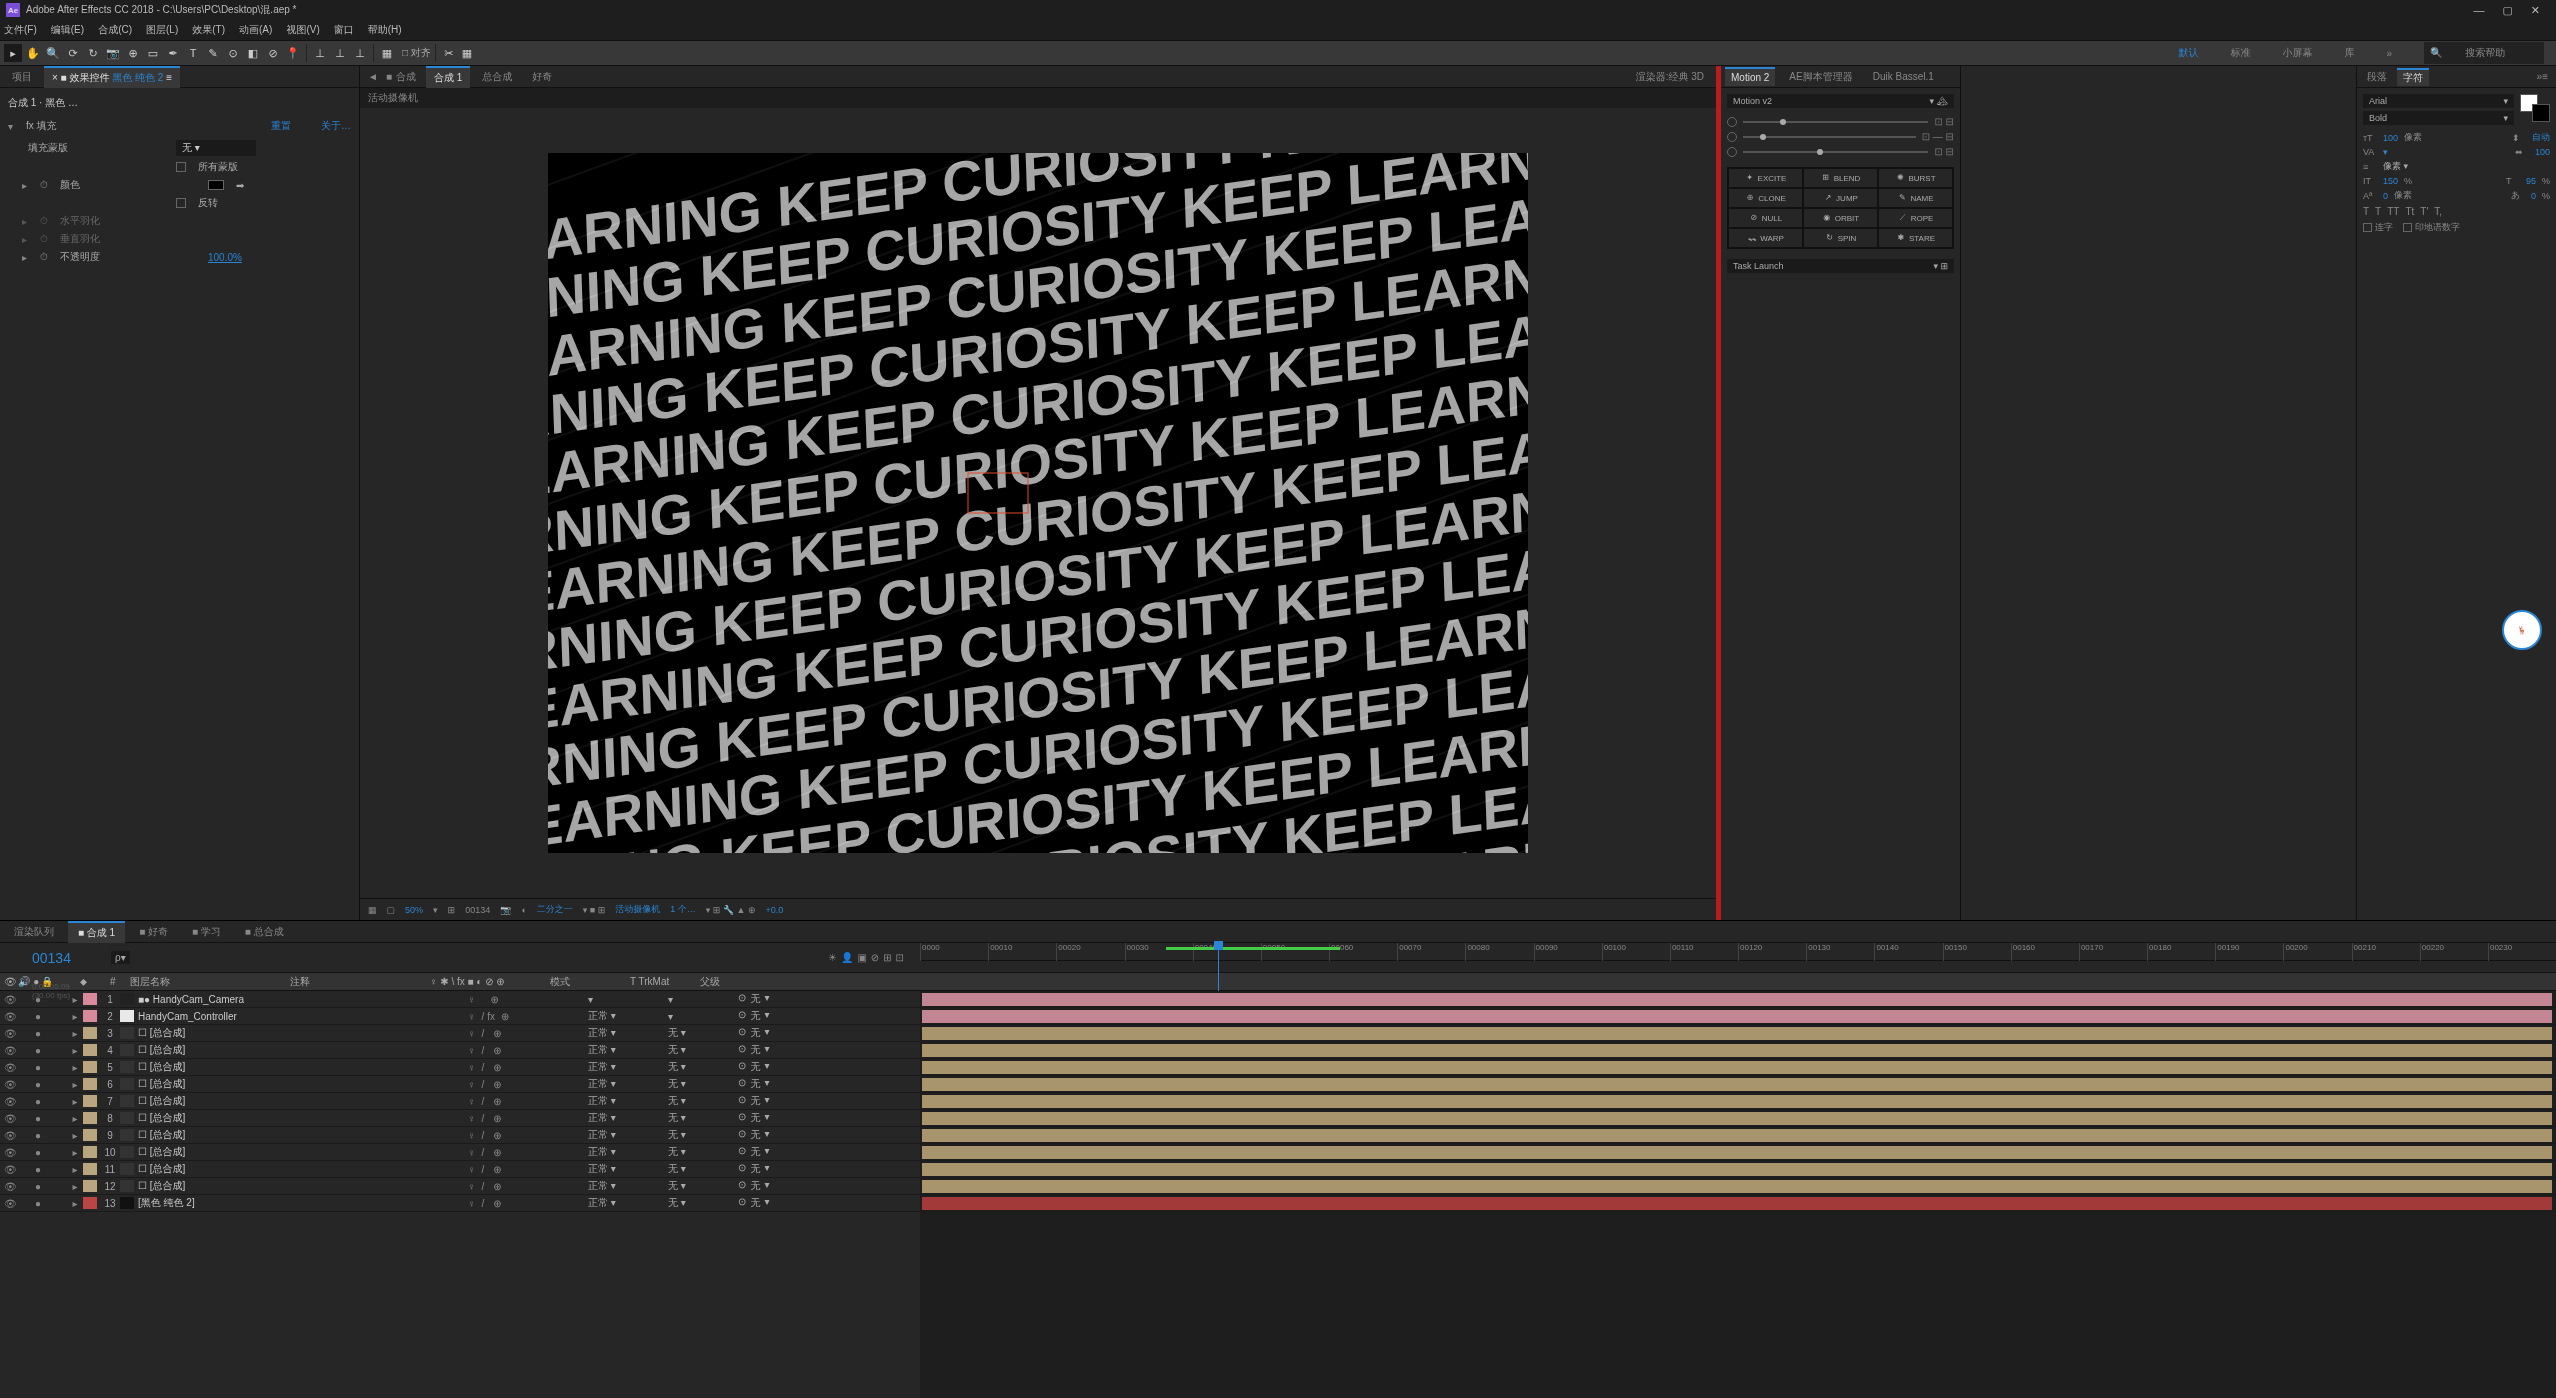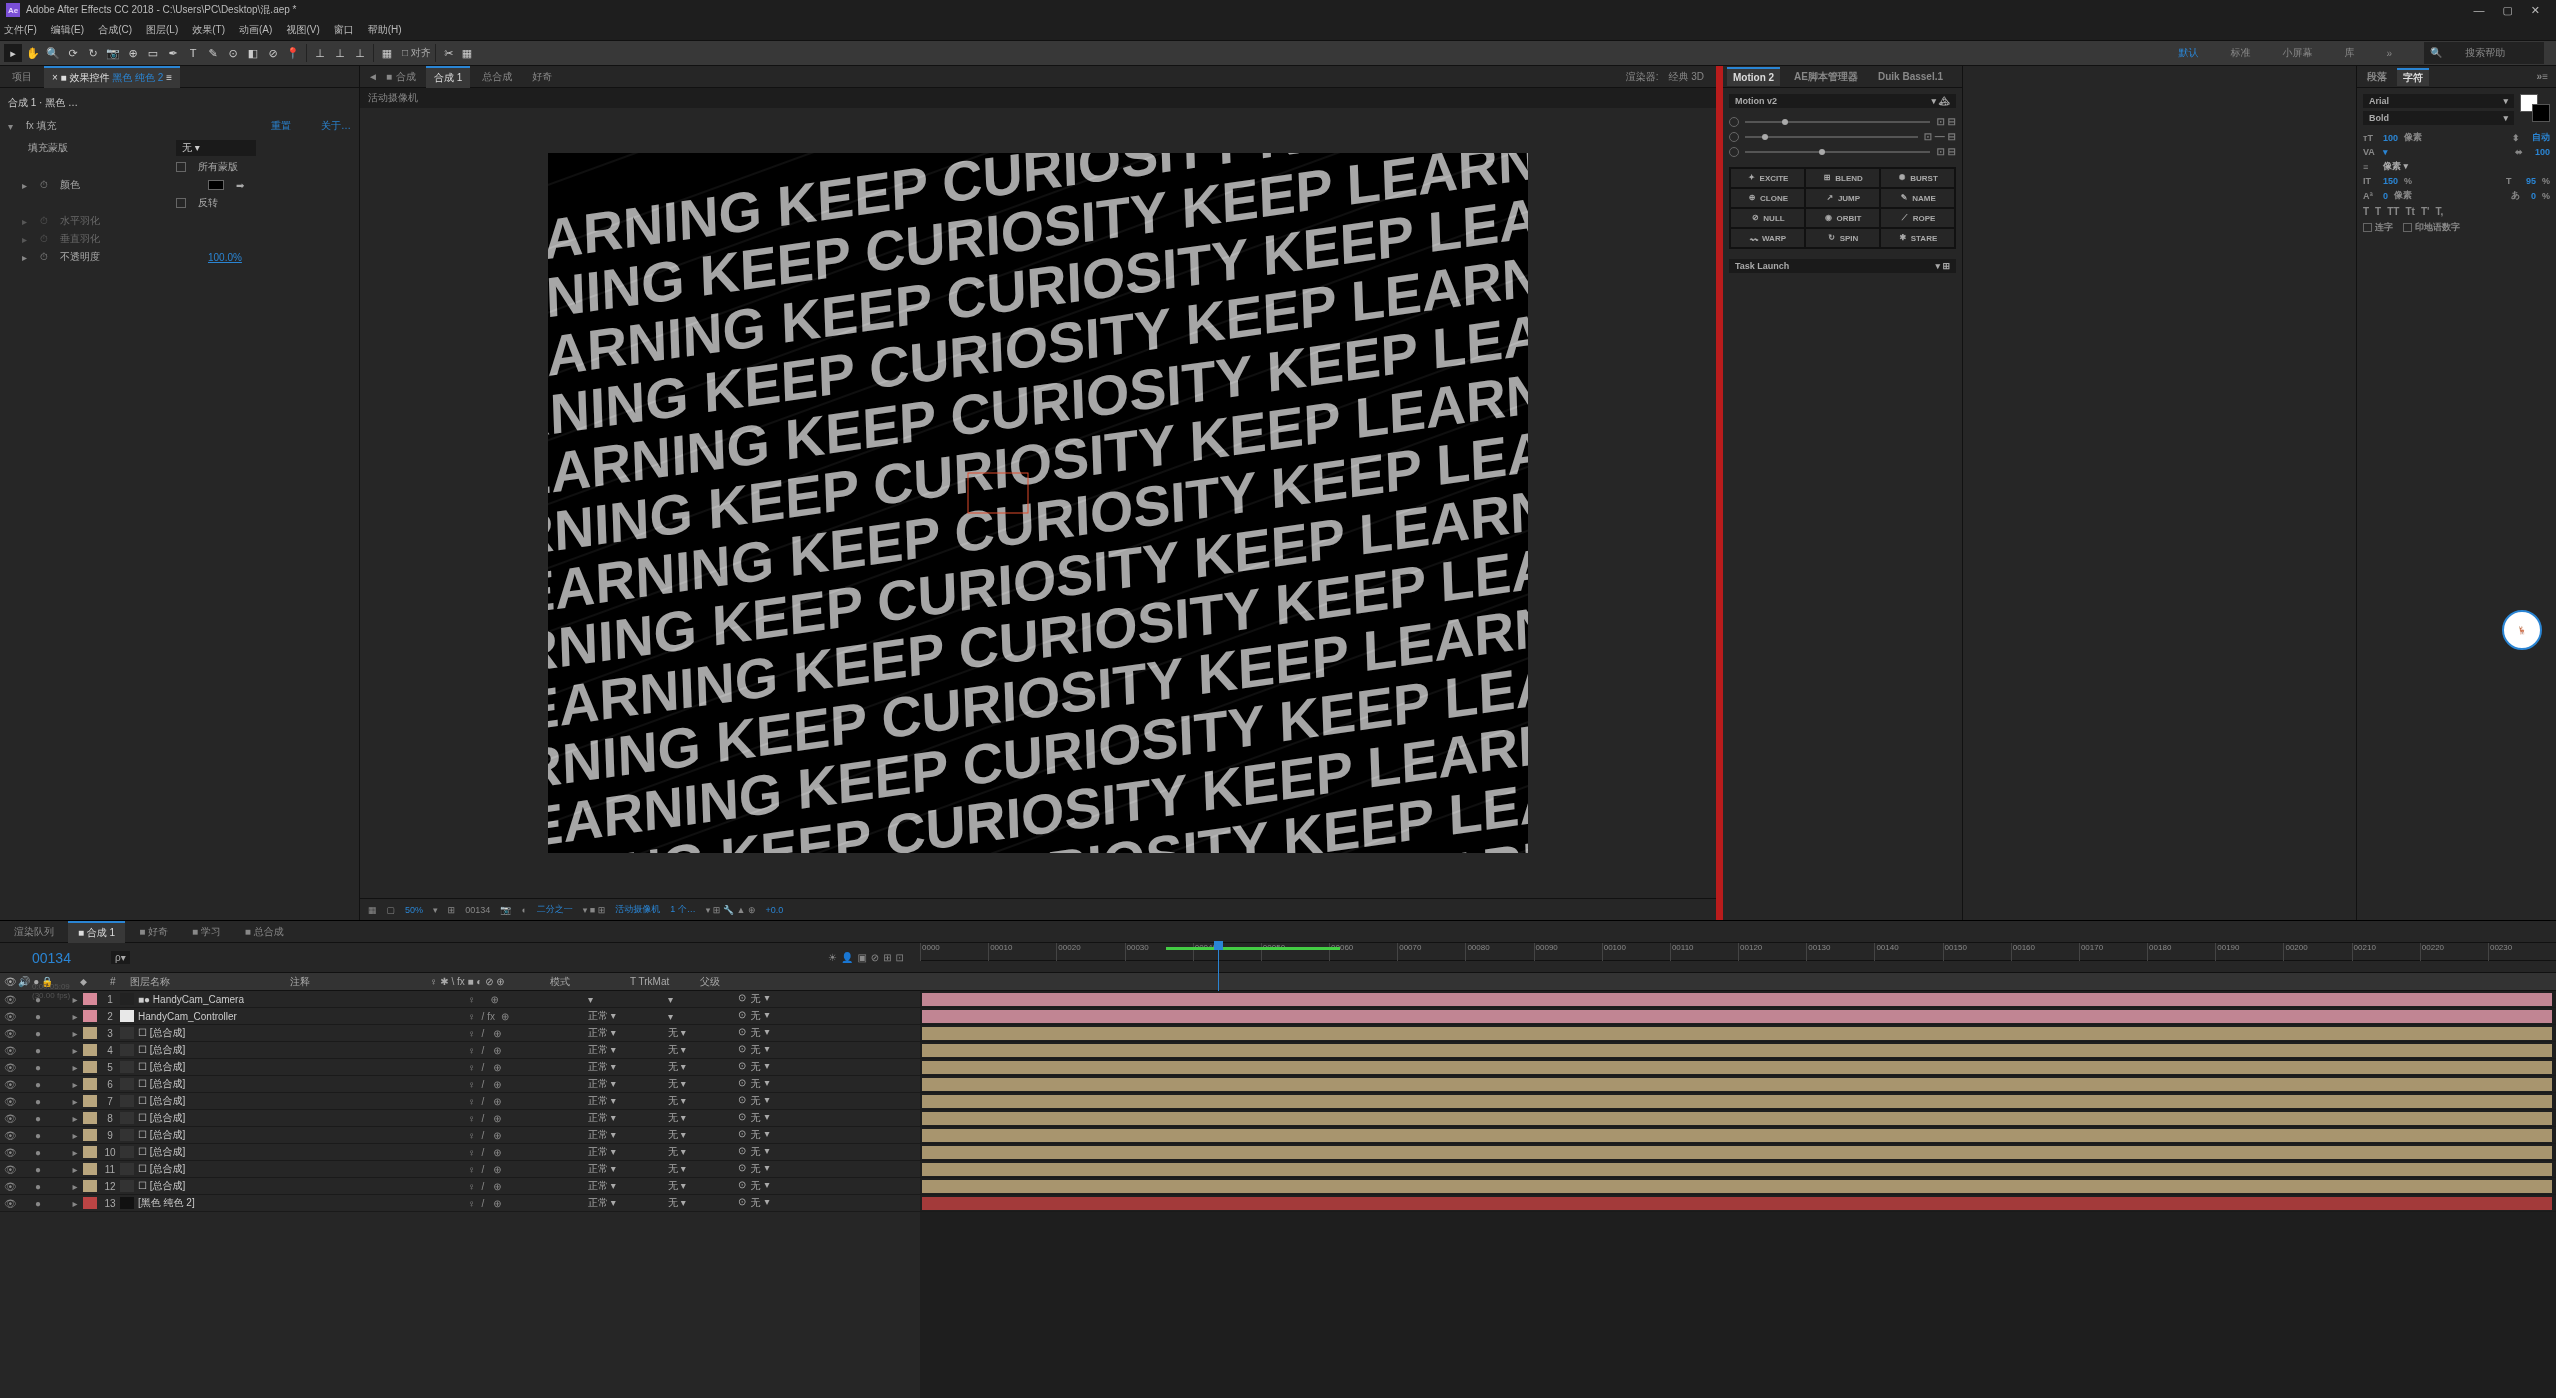--- a/index.html
+++ b/index.html
@@ -49,31 +49,31 @@
 .effects-body .tabs-rr { display: flex; gap: 30px; padding: 3px 0; font-size: 10px; }
 .effects-body .tabs-rr .rtab { color: #2a85d4; }
 .effects-body .checkbox { display: inline-block; width: 10px; height: 10px; border: 1px solid #666; margin-right: 4px; }
 .effects-body .swatch { width: 16px; height: 10px; border: 1px solid #666; display: inline-block; }
 
 
 .comp-viewer { flex: 1; background: #1d1d1d; display: flex; flex-direction: column; }
 .comp-tabs { height: 22px; background: #262626; display: flex; align-items: center; padding: 0 4px; gap: 4px; border-bottom: 1px solid #111; }
 .comp-tabs .tab { padding: 3px 8px; color: #888; font-size: 10px; cursor: pointer; }
 .comp-tabs .tab.active { background: #383838; color: #ddd; border-top: 2px solid #2a85d4; }
-.comp-tabs .right-info { margin-left: auto; color: #888; font-size: 10px; padding-right: 8px; display: flex; gap: 10px; }
+.comp-tabs .right-info { margin-left: auto; color: #888; font-size: 10px; padding-right: 8px; display: flex; }
 .comp-subheader { padding: 3px 8px; color: #888; font-size: 10px; }
 .comp-canvas { flex: 1; background: #262626; display: flex; align-items: center; justify-content: center; position: relative; overflow: hidden; }
 .comp-frame { width: 980px; height: 700px; background: #000; position: relative; overflow: hidden; }
 .comp-frame svg { width: 100%; height: 100%; }
 .comp-footer { height: 22px; background: #262626; display: flex; align-items: center; padding: 0 8px; gap: 10px; border-top: 1px solid #111; }
 .comp-footer .item { color: #888; font-size: 9px; cursor: pointer; }
 .comp-footer .item.link { color: #2a85d4; }
 
 
-.right-panels { width: 840px; display: flex; background: #262626; border-left: 7px solid #b91c1c; font-weight: bold; }
+.right-panels { width: 840px; display: flex; background: #262626; border-left: 5px solid #b91c1c; }
 .motion-panel { width: 240px; border-right: 1px solid #111; }
 .mp-tabs { height: 22px; display: flex; align-items: center; padding: 0 4px; gap: 8px; border-bottom: 1px solid #111; }
 .mp-tabs .tab { padding: 3px 6px; color: #888; font-size: 10px; cursor: pointer; }
 .mp-tabs .tab.active { background: #383838; color: #ddd; border-top: 2px solid #2a85d4; }
 .mp-body { padding: 6px; }
 .mp-body .dd { background: #1a1a1a; padding: 2px 6px; color: #aaa; font-size: 9px; margin-bottom: 8px; display: flex; justify-content: space-between; }
 .mp-sliders { margin-bottom: 10px; }
 .mp-slider-row { display: flex; align-items: center; gap: 6px; margin: 4px 0; }
 .mp-slider-row .radio { width: 10px; height: 10px; border: 1px solid #666; border-radius: 50%; }
 .mp-slider-row .track { flex: 1; height: 2px; background: #555; position: relative; }

